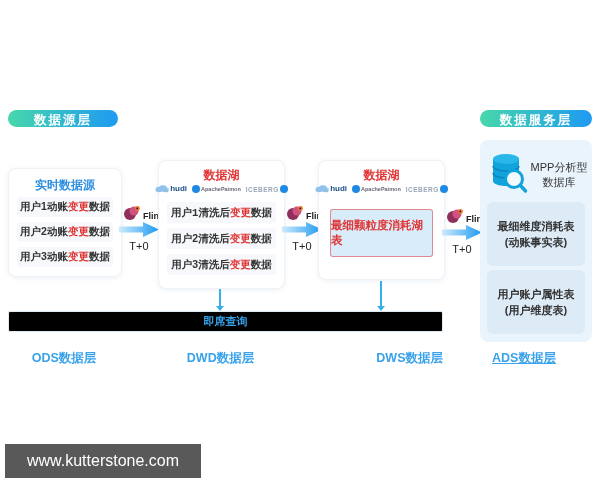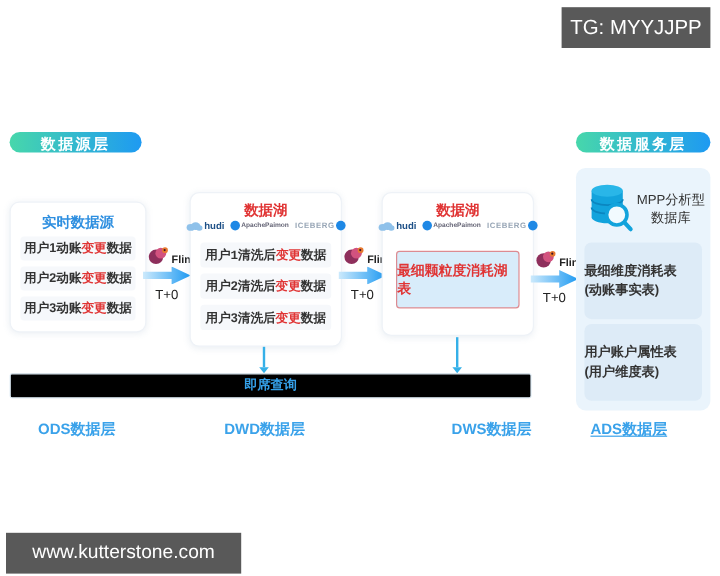--- a/index.html
+++ b/index.html
@@ -10,21 +10,21 @@
   .hdr{position:absolute;height:17px;line-height:21px;text-align:center;color:#fff;
        font-weight:bold;font-size:12.5px;letter-spacing:2px;border-radius:10px;
        background:linear-gradient(90deg,#47d7ab,#1e9af2);}
   .panel{position:absolute;background:#fff;border:1px solid #eef2f7;border-radius:8px;
          box-shadow:0 1px 5px rgba(120,150,180,.14);}
   .ptitle{position:absolute;left:0;width:100%;text-align:center;font-weight:bold;font-size:12px;}
   .blue{color:#2e8fe0;} .red{color:#e03434;}
   .chip{position:absolute;background:#f6f8fb;border-radius:3px;font-size:10.5px;color:#333;
         font-weight:bold;display:flex;align-items:center;justify-content:center;white-space:nowrap;}
   .hlred{color:#e03434;}
-  .logosrow{position:absolute;left:0;width:100%;display:flex;align-items:flex-start;
+  .logosrow{position:absolute;left:0;width:100%;display:flex;align-items:flex-end;
             justify-content:center;gap:5px;}
   .logobit{display:flex;align-items:center;gap:1px;}
   .dotlogo{width:8px;height:8px;border-radius:50%;background:#1e88e5;display:inline-block;}
   .huditxt{font-size:8px;font-weight:bold;color:#1c4f86;}
   .paimontxt{font-size:5.5px;font-weight:bold;color:#667;}
   .icebergtxt{font-size:6.5px;font-weight:bold;color:#98a6b6;letter-spacing:.5px;}
   .flk{position:absolute;display:flex;align-items:flex-end;gap:1px;font-size:9px;
        font-weight:bold;color:#222;}
   .arr{position:absolute;width:40px;height:15px;
        background:linear-gradient(90deg,#cdeafc,#1e9af2);
@@ -32,34 +32,33 @@
   .tlab{position:absolute;width:40px;text-align:center;font-size:11px;color:#222;}
   .vline{position:absolute;width:2px;background:#35b0e8;}
   .vhead{position:absolute;width:0;height:0;border-left:4px solid transparent;
          border-right:4px solid transparent;border-top:5px solid #35b0e8;}
   .qbar{position:absolute;left:8px;top:311px;width:433px;height:19px;background:#000000;
         border:1px solid #ddeaf4;border-radius:2px;text-align:center;line-height:19px;
         font-size:11px;font-weight:bold;color:#35a0e8;}
   .llabel{position:absolute;top:350px;text-align:center;font-weight:bold;
           font-size:12.5px;color:#3aa2ea;}
   .adschip{position:absolute;left:7px;width:98px;height:64px;background:#ddebf7;border-radius:6px;
-           display:flex;flex-direction:column;align-items:flex-start;justify-content:center;
+           display:flex;flex-direction:column;align-items:center;justify-content:center;
            font-size:11px;font-weight:bold;color:#333;line-height:16px;}
   .dbtext{position:absolute;font-size:11px;font-weight:normal;color:#333;line-height:15px;
           text-align:center;}
   .lakechip{position:absolute;background:#d8ecfa;border:1px solid rgba(224,60,60,.55);
             border-radius:3px;display:flex;align-items:center;justify-content:center;
             font-size:11.5px;font-weight:bold;color:#e03434;}
 </style>
 </head>
 <body>
 
 <div class="stage">
 
-  <div class="badge" style="left:468px;top:6px;width:124px;height:34px;font-size:17px;">TG: MYYJJPP</div>
   <div class="badge" style="left:5px;top:444px;width:196px;height:34px;font-size:16px;">www.kutterstone.com</div>
 
   <div class="hdr" style="left:8px;top:110px;width:110px;">数据源层</div>
   <div class="hdr" style="left:480px;top:110px;width:112px;">数据服务层</div>
 
   <div class="panel" style="left:8px;top:168px;width:112px;height:107px;">
     <div class="ptitle blue" style="top:8px;">实时数据源</div>
     <div class="chip" style="left:8px;top:28px;width:96px;height:20px;text-align:right;">
       <span>用户1动账</span>
         <span class="hlred">变更</span>

